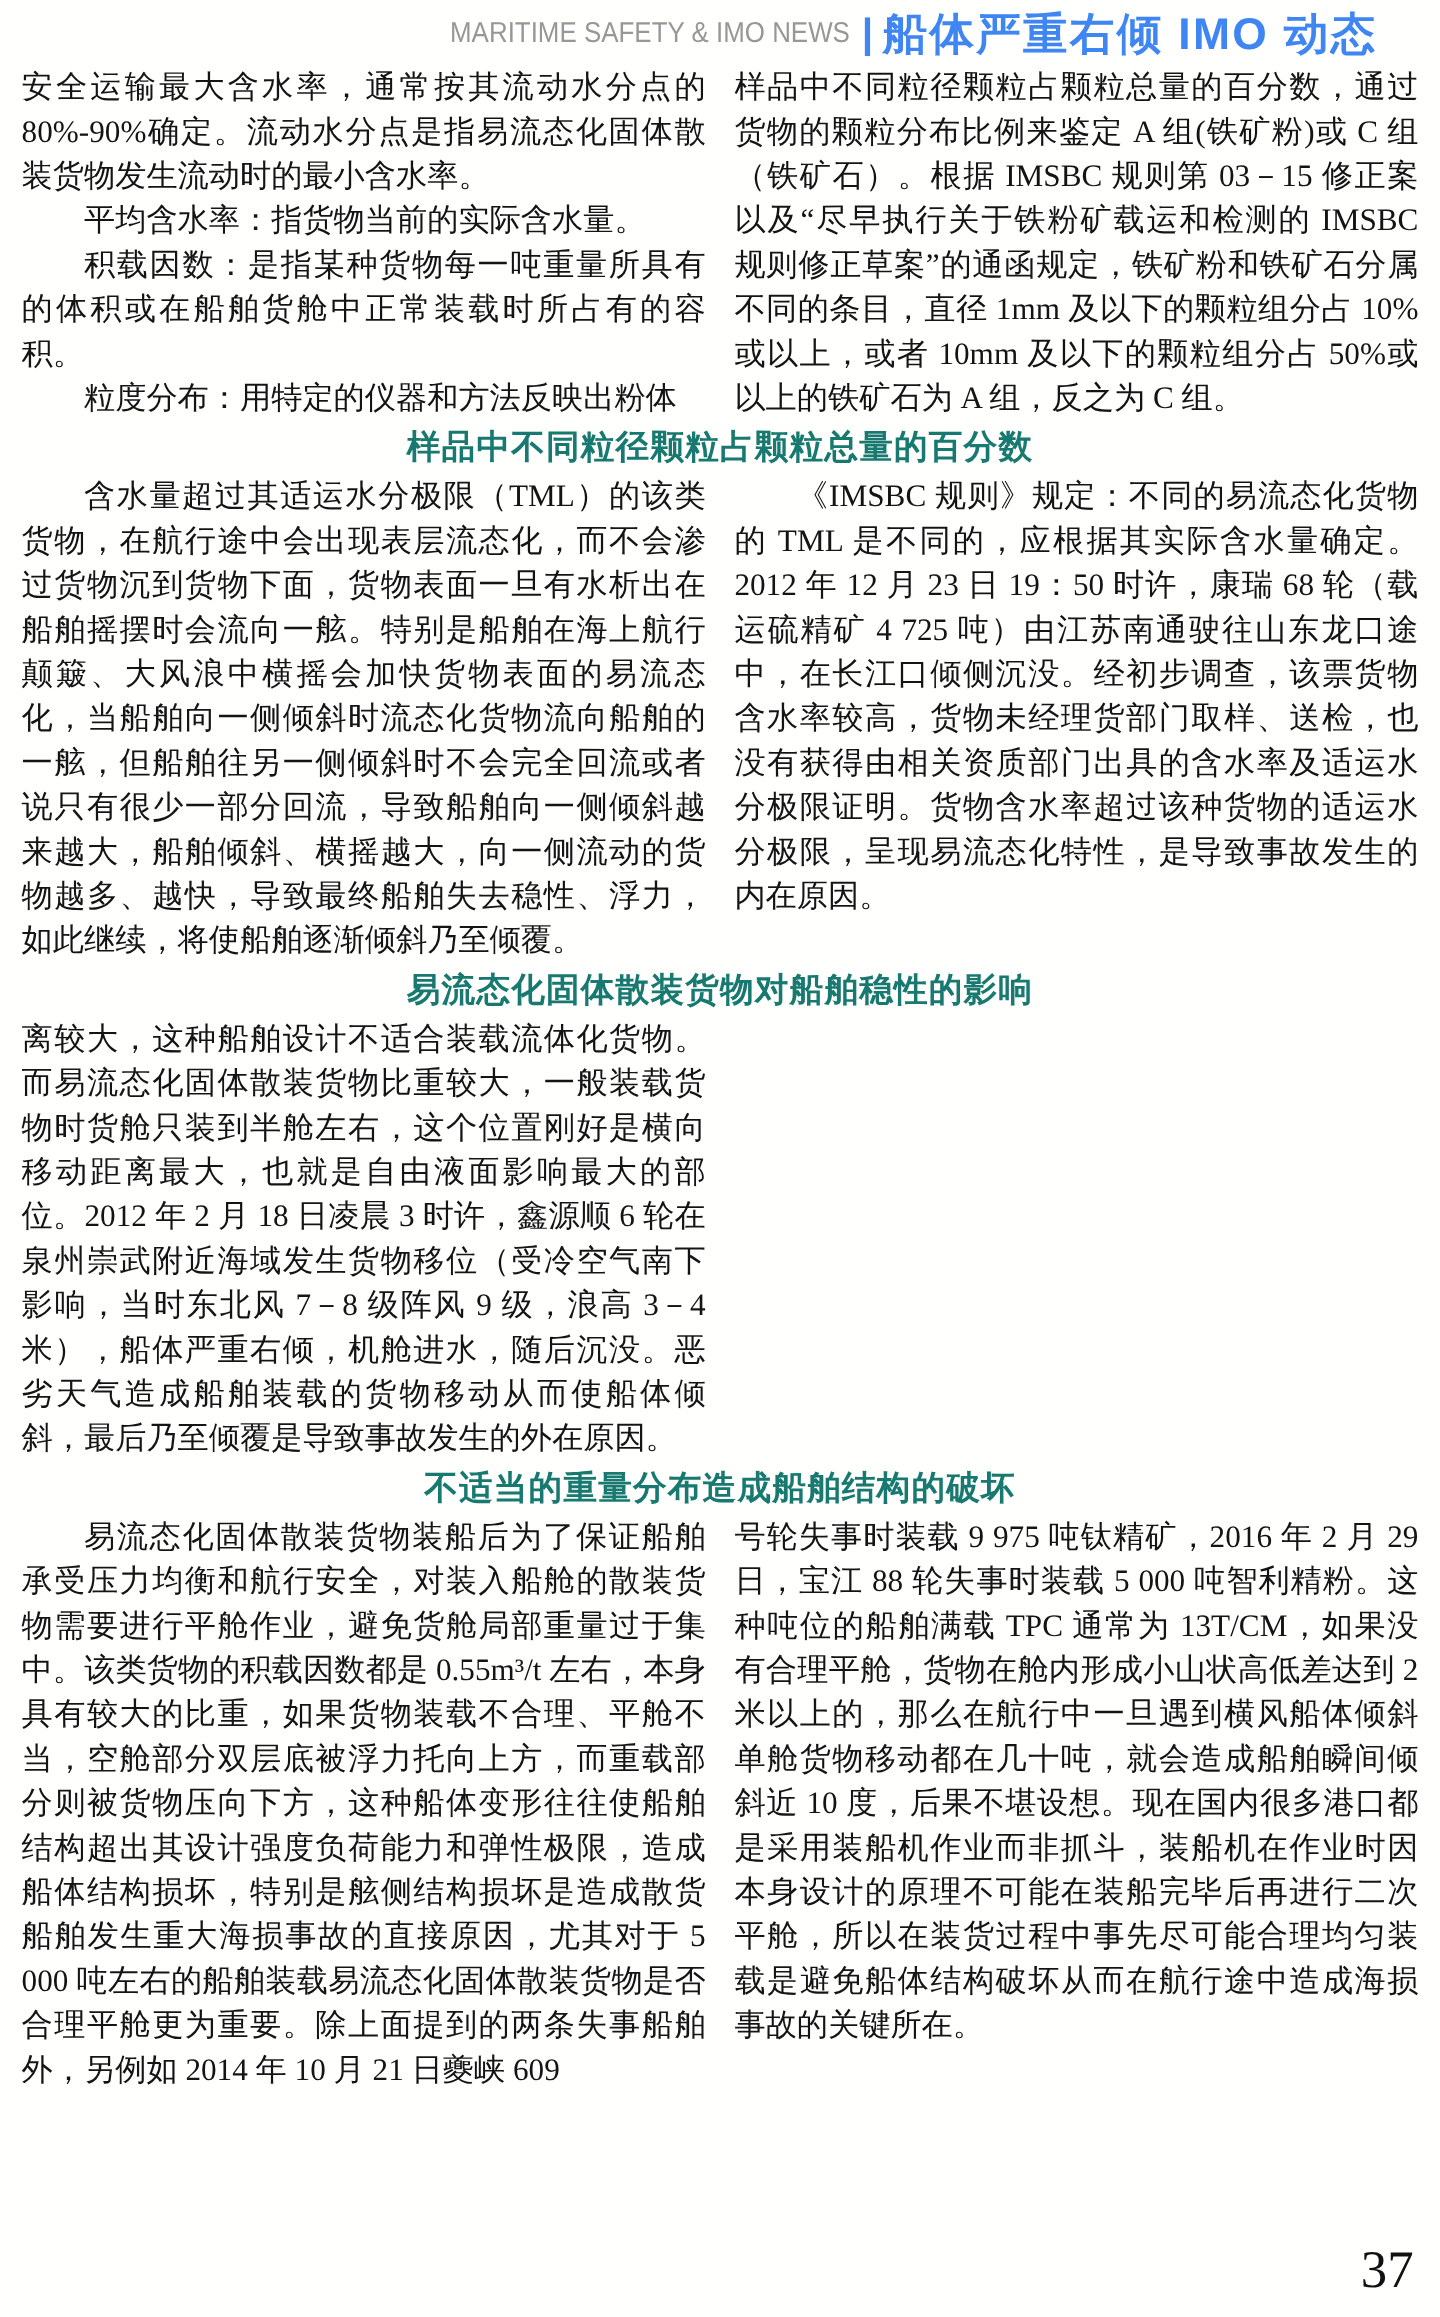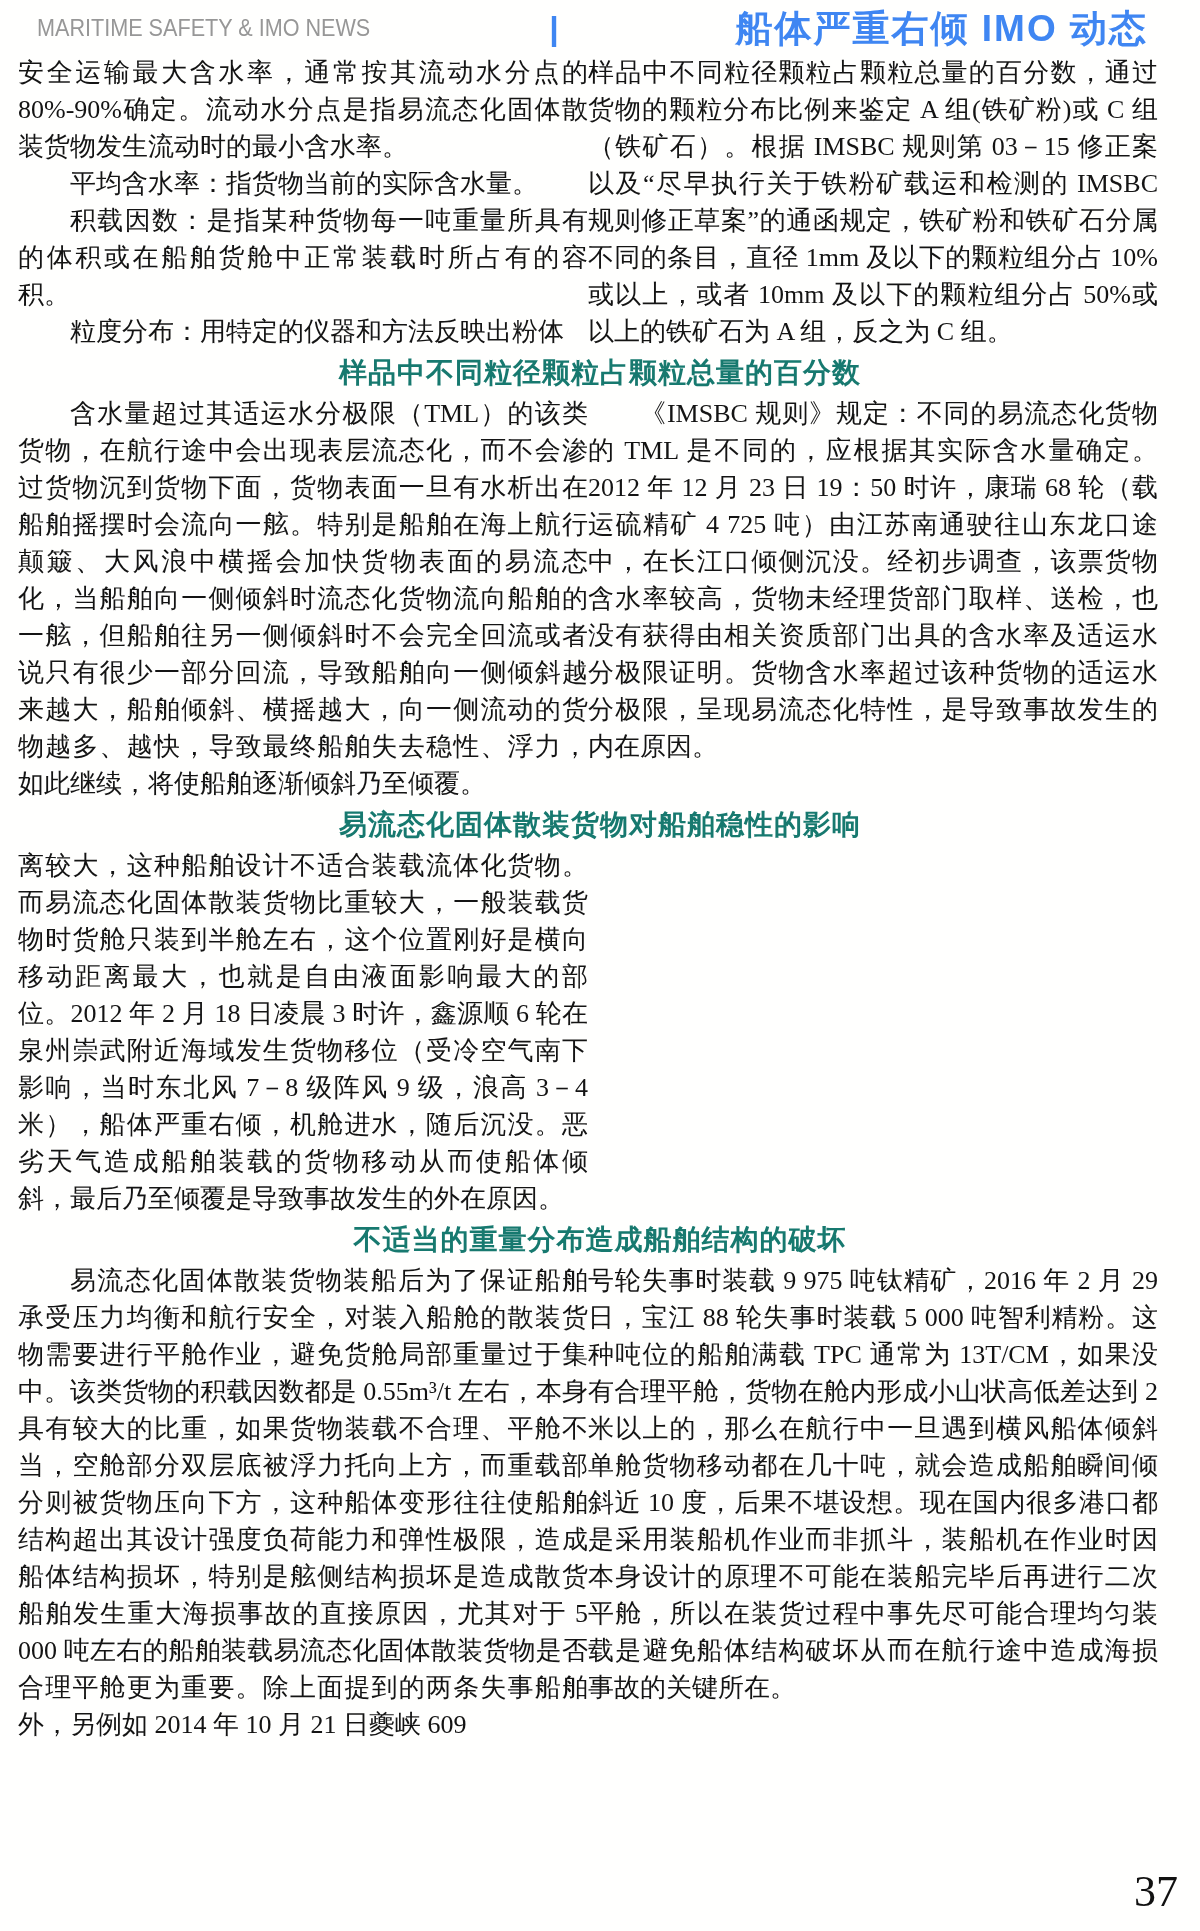--- a/index.html
+++ b/index.html
@@ -9,21 +9,21 @@
     height: 1931px;
     background: #fffffe;
     overflow: hidden;
     font-family: "Liberation Serif", "DejaVu Serif", serif;
     color: #141414;
     box-sizing: border-box;
   }
   
   .page-header {
     display: flex;
-    justify-content: space-between;
+    justify-content: flex-end;
     align-items: center;
     padding: 10px 52px 4px 0;
     height: 50px;
     box-sizing: border-box;
   }
   .header-en {
     font-family: "Liberation Sans", sans-serif;
     font-size: 24px;
     color: #979797;
     letter-spacing: 0px;
@@ -44,21 +44,21 @@
     font-family: "Liberation Sans", sans-serif;
     font-size: 37px;
     font-weight: bold;
     color: #3f86f2;
     letter-spacing: 2px;
     white-space: nowrap;
     line-height: 1;
   }
   
   .content { padding: 4px 18px 0 18px; }
-  .band { display: flex; }
+  .band { display: flex; gap: 24px; }
   .col {
     width: 570px;
     font-size: 26px;
     line-height: 37px;
     text-align: justify;
     text-justify: inter-ideograph;
   }
   .col p { margin: 0; }
   .col p.indent { text-indent: 2em; }
   

